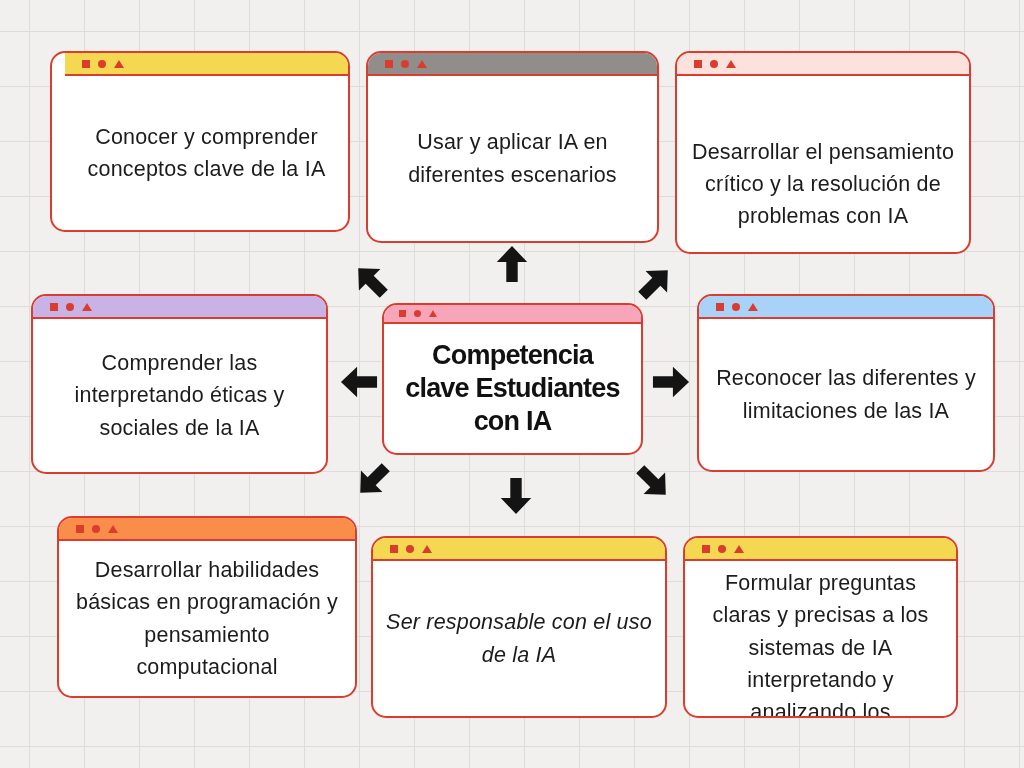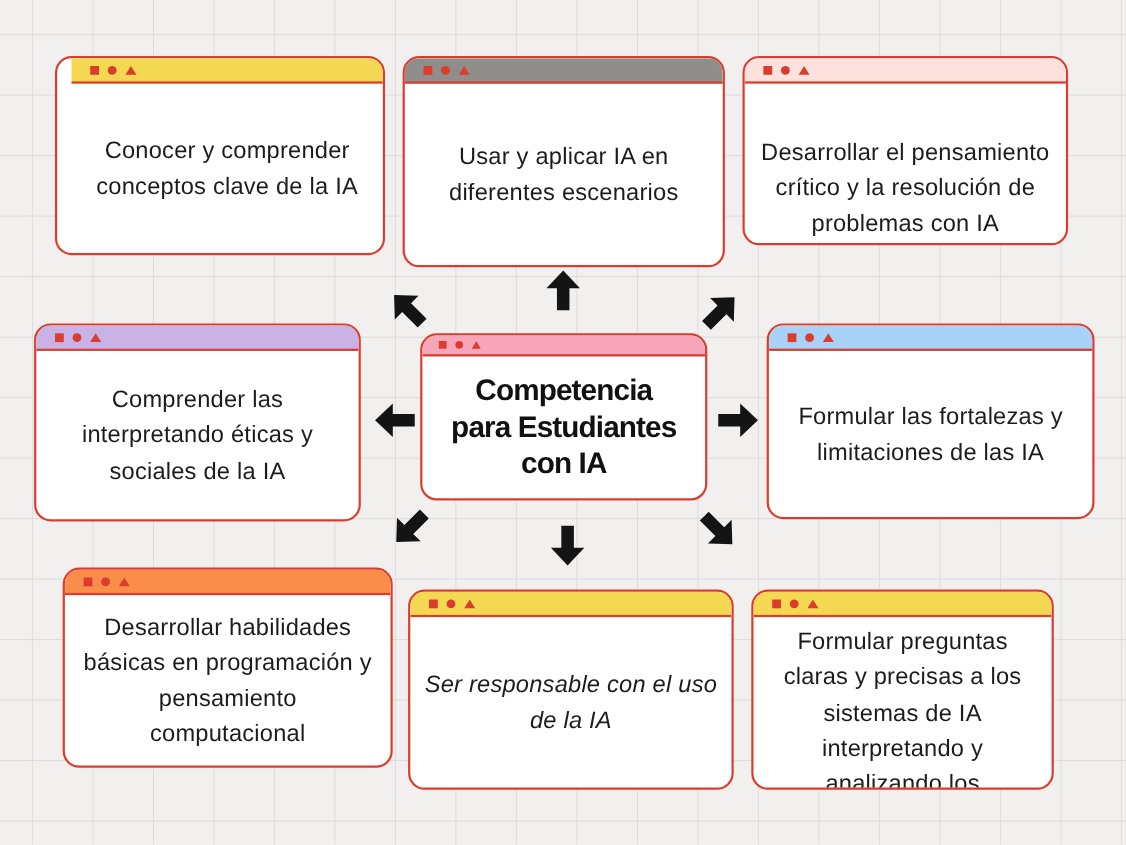--- a/index.html
+++ b/index.html
@@ -40,21 +40,21 @@
   }
   
   .ic{display:inline-block;}
   .ic.sq{width:8px;height:8px;background:#da3d2d;}
   .ic.ci{width:8px;height:8px;border-radius:50%;background:#da3d2d;}
   .ic.tr{width:0;height:0;border-left:5px solid transparent;border-right:5px solid transparent;border-bottom:8px solid #da3d2d;}
 
   
   .n0{left:50px; top:51px; width:300px;height:181px;padding-left:13px;}
   .n1{left:366px;top:51px; width:293px;height:192px;}
-  .n2{left:675px;top:51px; width:296px;height:172px;gap:40px;}
+  .n2{left:675px;top:51px; width:296px;height:203px;gap:40px;}
   .n3{left:31px; top:294px;width:297px;height:180px;}
   .n5{left:697px;top:294px;width:298px;height:178px;}
   .n6{left:57px; top:516px;width:300px;height:182px;}
   .n7{left:371px;top:536px;width:296px;height:182px;font-style:italic;}
   .n8{left:683px;top:536px;width:275px;height:182px;}
 
   
   .center{left:382px;top:303px;width:261px;height:152px;}
   .center .win-hdr{height:17px;flex:0 0 17px;padding-left:15px;}
   .center .win-hdr .ic.sq,.center .win-hdr .ic.ci{width:7px;height:7px;}
@@ -121,33 +121,33 @@
 
   <section class="win center">
     <div class="win-hdr" style="background-color: rgb(247, 166, 186);">
       <span class="ic sq"></span>
       <span class="ic ci"></span>
       <span class="ic tr"></span>
     </div>
     <div class="win-body">
       <div class="center-title">
         <span>Competencia</span>
-        <span>para Estudiantes</span>
+        <span>clave Estudiantes</span>
         <span>con IA</span>
       </div>
     </div>
   </section>
 
   <section class="win n5">
     <div class="win-hdr" style="background-color: rgb(169, 210, 248);">
       <span class="ic sq"></span>
       <span class="ic ci"></span>
       <span class="ic tr"></span>
     </div>
-    <div class="win-body">Formular las fortalezas y limitaciones de las IA</div>
+    <div class="win-body">Reconocer las diferentes y limitaciones de las IA</div>
   </section>
 
   <section class="win n6">
     <div class="win-hdr" style="background-color: rgb(251, 141, 74);">
       <span class="ic sq"></span>
       <span class="ic ci"></span>
       <span class="ic tr"></span>
     </div>
     <div class="win-body">Desarrollar habilidades básicas en programación y pensamiento computacional</div>
   </section>

